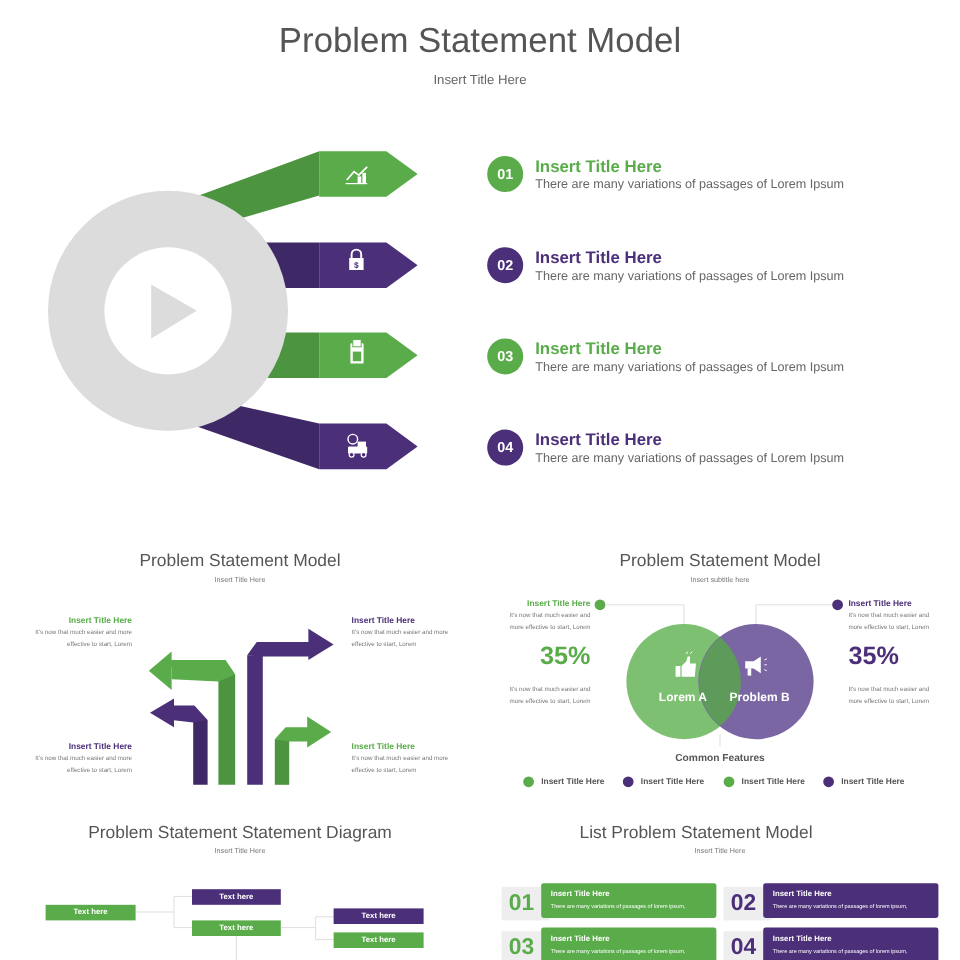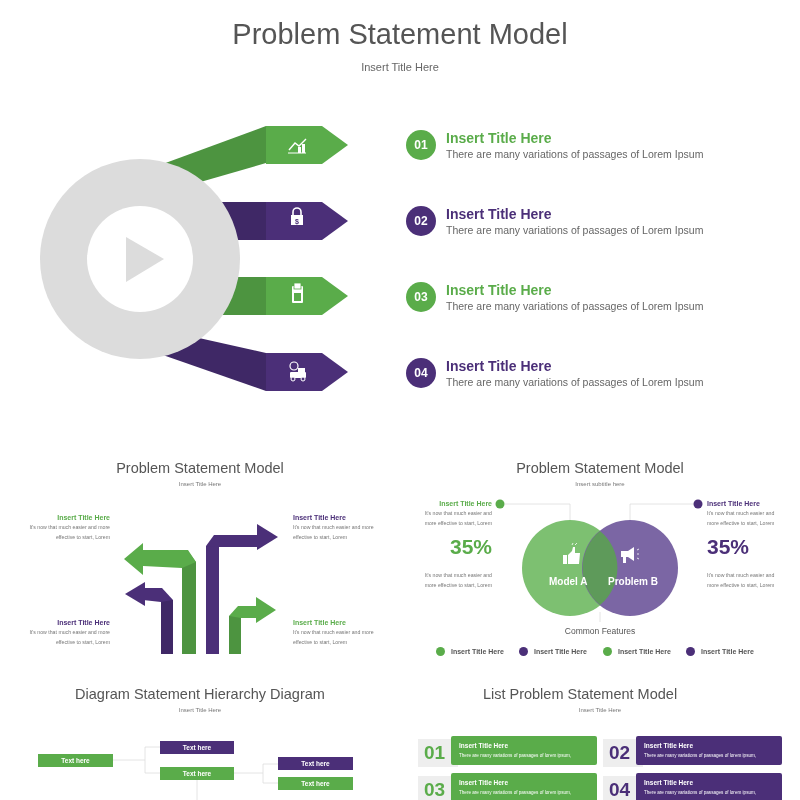--- a/index.html
+++ b/index.html
@@ -171,23 +171,23 @@
   </g>
 
   <g fill="#fff">
     <polygon points="621,551 628,551 634,547 634,561 628,557 621,557"></polygon>
     <rect x="623" y="557" width="3" height="6"></rect>
     <line x1="637" y1="550" x2="639" y2="549" stroke="#fff" stroke-width="0.8"></line>
     <line x1="637" y1="554" x2="639" y2="554" stroke="#fff" stroke-width="0.8"></line>
     <line x1="637" y1="558" x2="639" y2="559" stroke="#fff" stroke-width="0.8"></line>
   </g>
 </svg>
-<div class="abs" style="left:549px;top:576px;font-size:10px;font-weight:bold;color:#fff;">Model A</div>
+<div class="abs" style="left:549px;top:576px;font-size:10px;font-weight:bold;color:#fff;">Lorem A</div>
 <div class="abs" style="left:608px;top:576px;font-size:10px;font-weight:bold;color:#fff;">Problem B</div>
-<div class="abs center" style="left:500px;width:200px;top:626px;font-size:8.5px;font-weight:normal;color:#555;">Common Features</div>
+<div class="abs center" style="left:500px;width:200px;top:626px;font-size:8.5px;font-weight:bold;color:#555;">Common Features</div>
 
 <div class="abs" style="left:410px;top:500px;width:82px;text-align:right;">
   <div class="small-title" style="color:#5aac4a;">Insert Title Here</div>
   <div class="small-desc" style="margin-top:2px;">It's now that much easier and</div>
   <div class="small-desc">more effective to start, Lorem</div>
   <div class="pct" style="color:#5aac4a;margin-top:7px;margin-right:0px;">35%</div>
   <div class="small-desc" style="margin-top:12px;">It's now that much easier and</div>
   <div class="small-desc">more effective to start, Lorem</div>
 </div>
 <div class="abs" style="left:707px;top:500px;width:82px;">
@@ -209,21 +209,21 @@
 </div>
 <div class="abs legend-item" style="left:603px;top:647px;">
   <span class="dot" style="background:#5aac4a;"></span>
   <span>Insert Title Here</span>
 </div>
 <div class="abs legend-item" style="left:686px;top:647px;">
   <span class="dot" style="background:#4b2f78;"></span>
   <span>Insert Title Here</span>
 </div>
 
-<div class="abs center sec-title" style="left:0;width:400px;top:686px;">Diagram Statement Hierarchy Diagram</div>
+<div class="abs center sec-title" style="left:0;width:400px;top:686px;">Problem Statement Statement Diagram</div>
 <div class="abs center sec-sub" style="left:0;width:400px;top:707px;">Insert Title Here</div>
 
 <svg class="abs" style="left:30px;top:740px;" width="340" height="60" viewBox="30 740 340 60">
   <line x1="113" y1="760" x2="145" y2="760" stroke="#ddd" stroke-width="0.8"></line>
   <line x1="145" y1="747" x2="145" y2="773" stroke="#ddd" stroke-width="0.8"></line>
   <line x1="145" y1="747" x2="160" y2="747" stroke="#ddd" stroke-width="0.8"></line>
   <line x1="145" y1="773" x2="160" y2="773" stroke="#ddd" stroke-width="0.8"></line>
   <line x1="234" y1="773" x2="263" y2="773" stroke="#ddd" stroke-width="0.8"></line>
   <line x1="263" y1="764" x2="263" y2="783" stroke="#ddd" stroke-width="0.8"></line>
   <line x1="263" y1="764" x2="278" y2="764" stroke="#ddd" stroke-width="0.8"></line>

